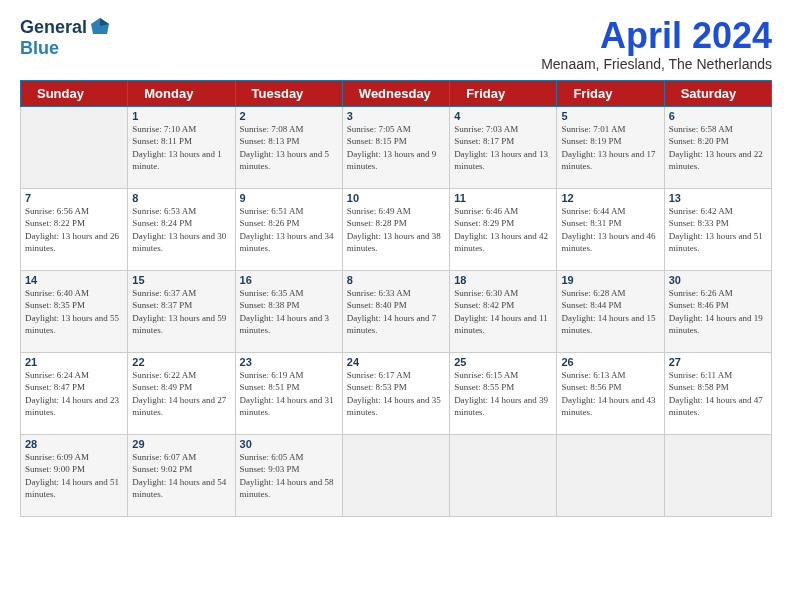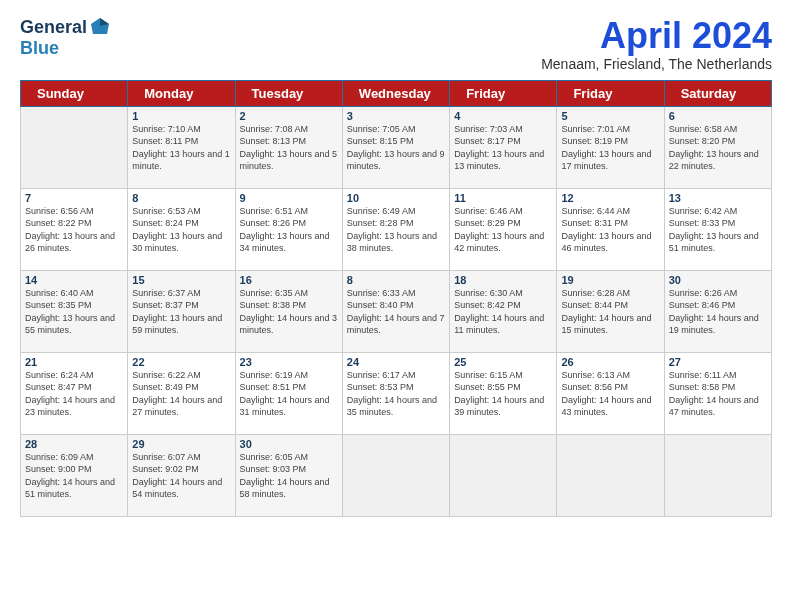--- a/index.html
+++ b/index.html
@@ -92,20 +92,21 @@
       font-size: 11px;
       font-weight: bold;
       color: #1a3a5c;
       display: block;
       margin-bottom: 1px;
     }
     .day-info {
       font-size: 9px;
       color: #444;
       line-height: 1.4;
+      font-family: Liberation Serif, serif;
     }
     .row-shade td {
       background: #f5f5f5;
     }
     .row-shade td.empty {
       background: #f0f0f0;
     }
   </style>
 </head>
 <body>

